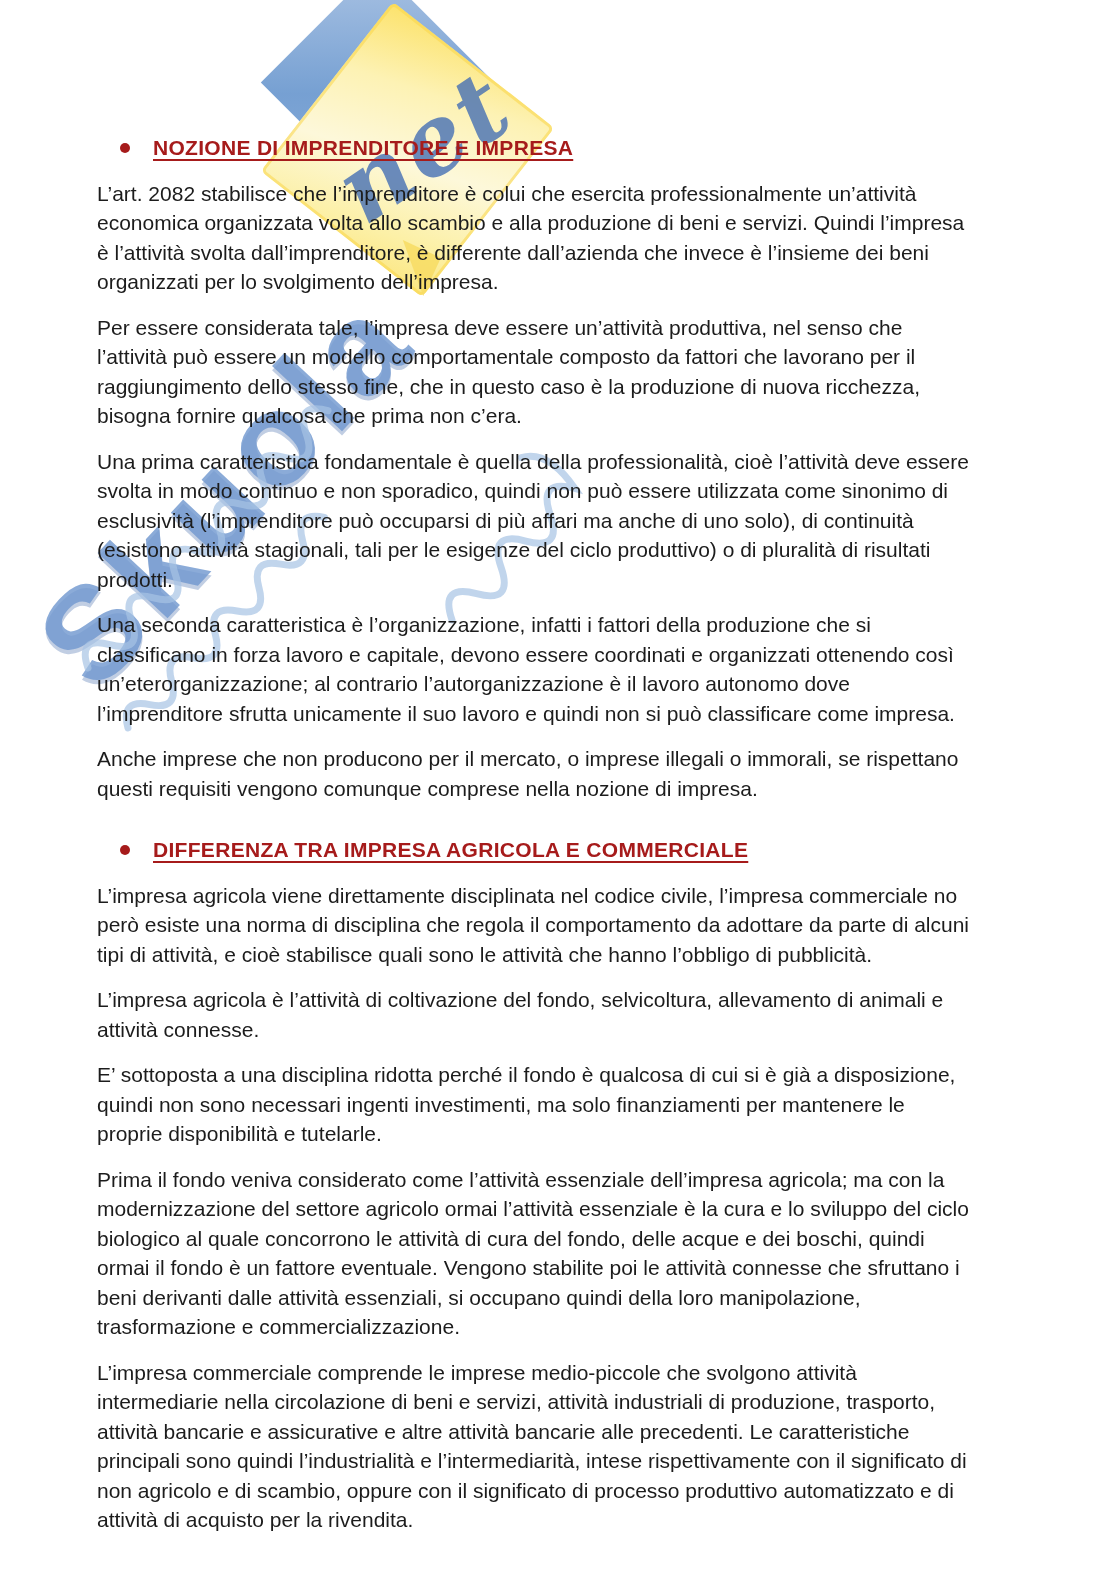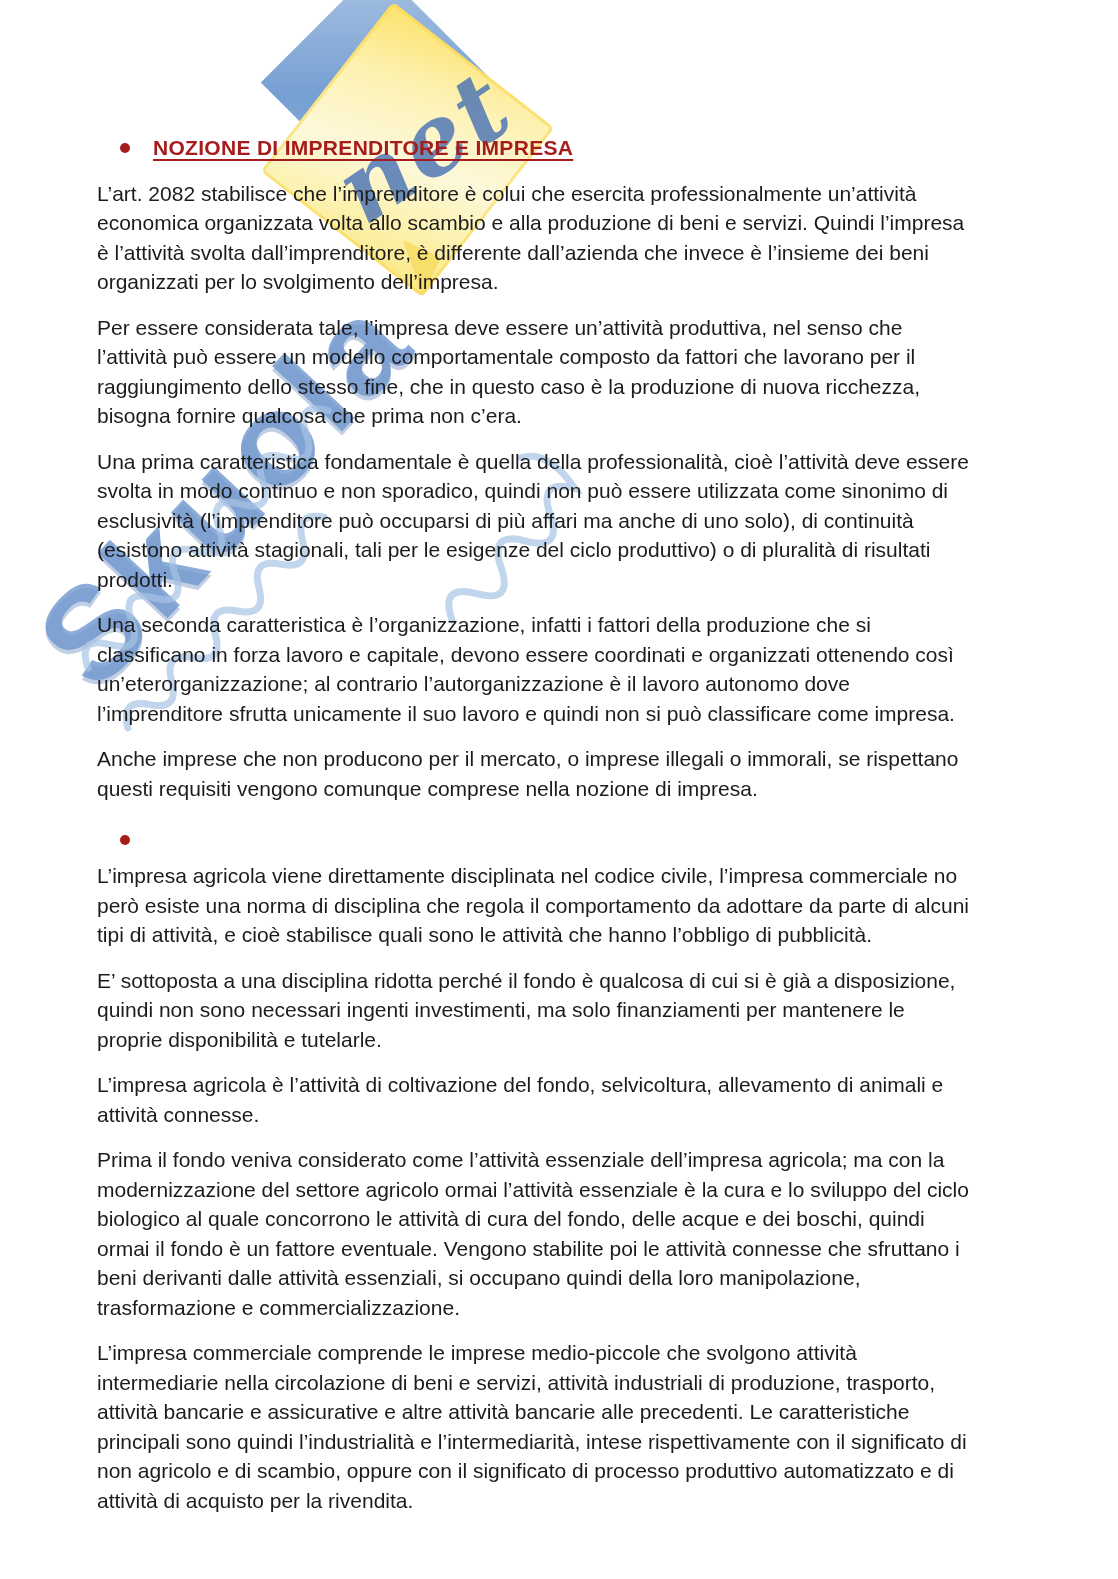--- a/index.html
+++ b/index.html
@@ -136,21 +136,22 @@
       <h2 class="heading">NOZIONE DI IMPRENDITORE E IMPRESA</h2>
     </div>
     <p class="para">L’art. 2082 stabilisce che l’imprenditore è colui che esercita professionalmente un’attività economica organizzata volta allo scambio e alla produzione di beni e servizi. Quindi l’impresa è l’attività svolta dall’imprenditore, è differente dall’azienda che invece è l’insieme dei beni organizzati per lo svolgimento dell’impresa.</p>
     <p class="para">Per essere considerata tale, l’impresa deve essere un’attività produttiva, nel senso che l’attività può essere un modello comportamentale composto da fattori che lavorano per il raggiungimento dello stesso fine, che in questo caso è la produzione di nuova ricchezza, bisogna fornire qualcosa che prima non c’era.</p>
     <p class="para">Una prima caratteristica fondamentale è quella della professionalità, cioè l’attività deve essere svolta in modo continuo e non sporadico, quindi non può essere utilizzata come sinonimo di esclusività (l’imprenditore può occuparsi di più affari ma anche di uno solo), di continuità (esistono attività stagionali, tali per le esigenze del ciclo produttivo) o di pluralità di risultati prodotti.</p>
     <p class="para">Una seconda caratteristica è l’organizzazione, infatti i fattori della produzione che si classificano in forza lavoro e capitale, devono essere coordinati e organizzati ottenendo così un’eterorganizzazione; al contrario l’autorganizzazione è il lavoro autonomo dove l’imprenditore sfrutta unicamente il suo lavoro e quindi non si può classificare come impresa.</p>
     <p class="para">Anche imprese che non producono per il mercato, o imprese illegali o immorali, se rispettano questi requisiti vengono comunque comprese nella nozione di impresa.</p>
 
     <div class="heading-row second">
       <span class="bullet"></span>
+      <h2 class="heading">DIFFERENZA TRA IMPRESA AGRICOLA E COMMERCIALE</h2>
     </div>
     <p class="para">L’impresa agricola viene direttamente disciplinata nel codice civile, l’impresa commerciale no però esiste una norma di disciplina che regola il comportamento da adottare da parte di alcuni tipi di attività, e cioè stabilisce quali sono le attività che hanno l’obbligo di pubblicità.</p>
+    <p class="para">L’impresa agricola è l’attività di coltivazione del fondo, selvicoltura, allevamento di animali e attività connesse.</p>
     <p class="para">E’ sottoposta a una disciplina ridotta perché il fondo è qualcosa di cui si è già a disposizione, quindi non sono necessari ingenti investimenti, ma solo finanziamenti per mantenere le proprie disponibilità e tutelarle.</p>
-    <p class="para">L’impresa agricola è l’attività di coltivazione del fondo, selvicoltura, allevamento di animali e attività connesse.</p>
     <p class="para">Prima il fondo veniva considerato come l’attività essenziale dell’impresa agricola; ma con la modernizzazione del settore agricolo ormai l’attività essenziale è la cura e lo sviluppo del ciclo biologico al quale concorrono le attività di cura del fondo, delle acque e dei boschi, quindi ormai il fondo è un fattore eventuale. Vengono stabilite poi le attività connesse che sfruttano i beni derivanti dalle attività essenziali, si occupano quindi della loro manipolazione, trasformazione e commercializzazione.</p>
     <p class="para">L’impresa commerciale comprende le imprese medio-piccole che svolgono attività intermediarie nella circolazione di beni e servizi, attività industriali di produzione, trasporto, attività bancarie e assicurative e altre attività bancarie alle precedenti. Le caratteristiche principali sono quindi l’industrialità e l’intermediarità, intese rispettivamente con il significato di non agricolo e di scambio, oppure con il significato di processo produttivo automatizzato e di attività di acquisto per la rivendita.</p>
 
   </div>
 </div>
 
 </body></html>

